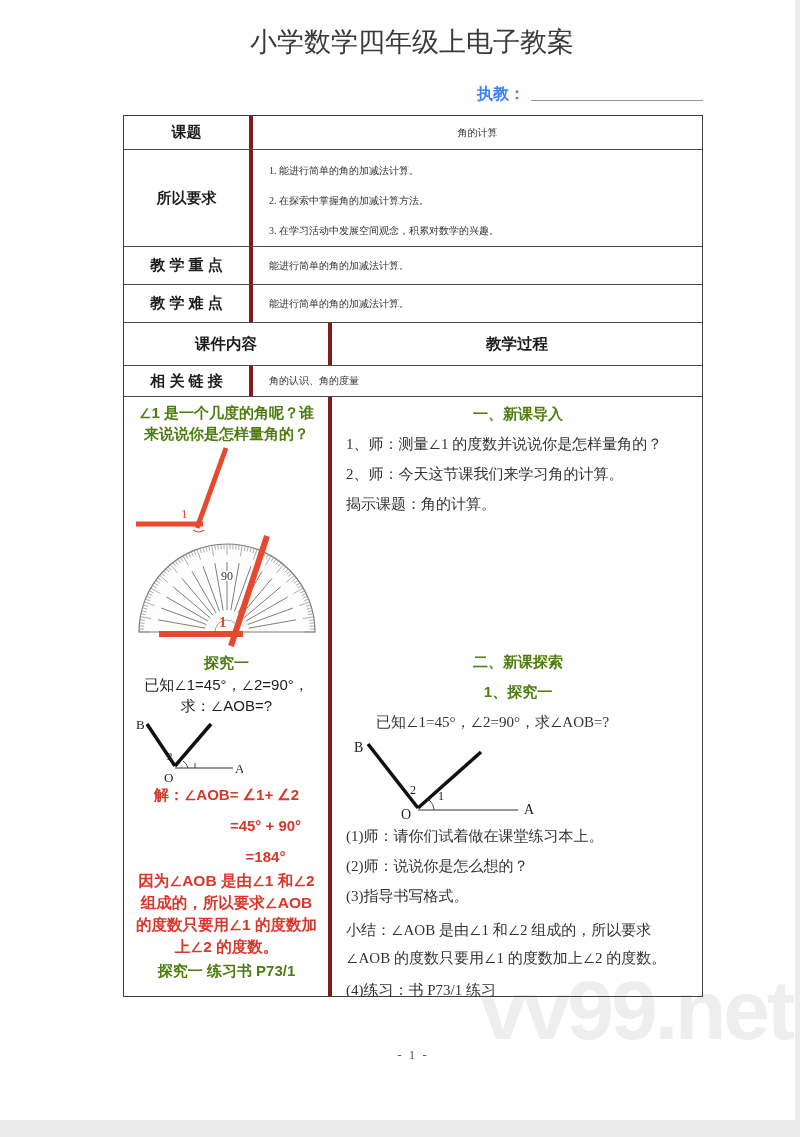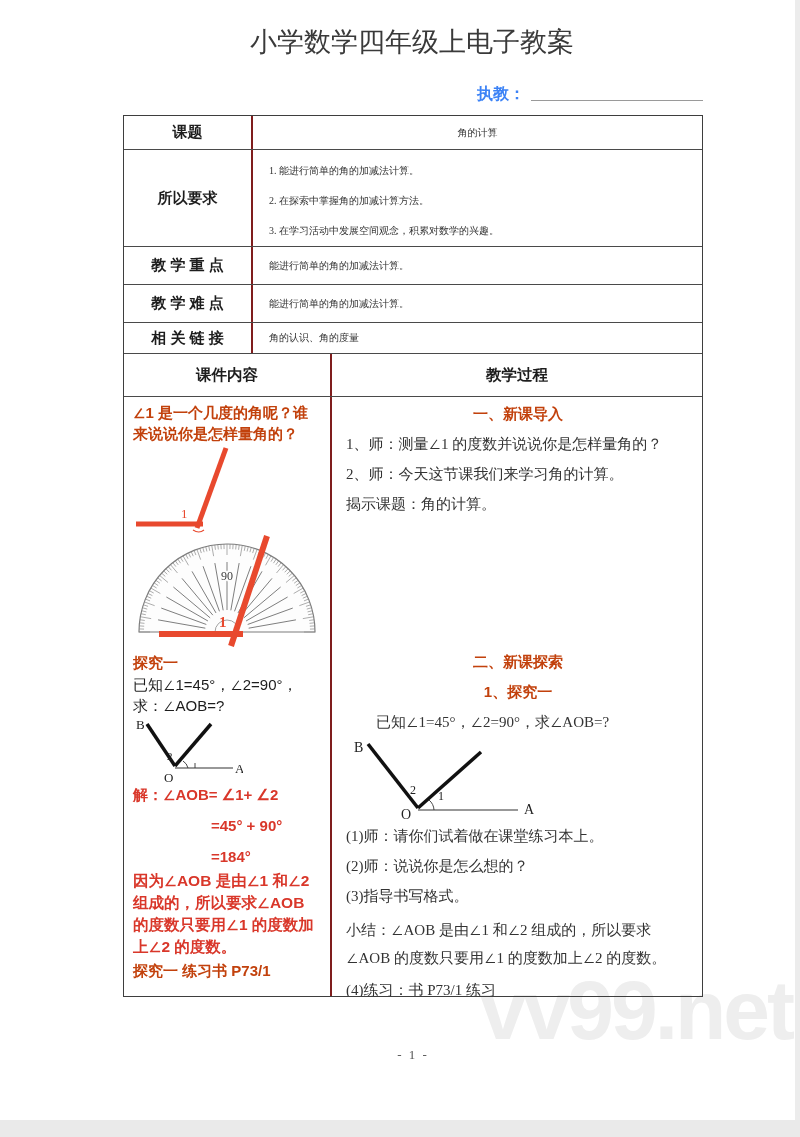--- a/index.html
+++ b/index.html
@@ -13,36 +13,36 @@
              font-family:"Liberation Sans",sans-serif;font-size:27px;color:#3a3a3a;
              transform:translateX(12px);font-weight:500;}
   .teacher-line{position:absolute;top:84px;left:0;width:703px;text-align:right;z-index:1;}
   .teacher-label{font-family:"Liberation Sans",sans-serif;font-weight:bold;font-size:16px;color:#3b82f6;}
   .teacher-underline{display:inline-block;width:172px;height:1px;border-bottom:1px solid #9a9a9a;
                      vertical-align:-2px;margin-left:6px;}
   .tbl{position:absolute;left:123px;top:115px;width:580px;border:1px solid #3e3e3e;z-index:1;
        box-sizing:border-box;background:transparent;}
   .trow{display:flex;box-sizing:border-box;border-top:1px solid #4a4a4a;}
   .trow:first-child{border-top:none;}
-  .lblcell{width:129px;flex:0 0 129px;border-right:2px solid #7f1d1d;display:flex;
+  .lblcell{width:129px;flex:0 0 129px;border-right:4px solid #7f1d1d;display:flex;
            align-items:center;justify-content:center;font-family:"Liberation Sans",sans-serif;
-           font-weight:bold;font-size:15px;color:#1d1d1d;box-sizing:border-box;}
+           font-weight:bold;font-size:15px;color:#1d1d1d;box-sizing:border-box;text-align:center;}
   .wide .lblcell{width:208px;flex:0 0 208px;}
   .cntcell{flex:1;box-sizing:border-box;font-size:10px;color:#333;}
   .center-cnt{display:flex;align-items:center;justify-content:center;}
   .vcenter-cnt{display:flex;align-items:center;padding-left:16px;}
   .goals{padding:6px 0 0 16px;}
   .goals p{margin:0;line-height:30px;}
   .hdr{font-family:"Liberation Sans",sans-serif;font-weight:bold;font-size:15.5px;color:#1d1d1d;}
   
   .content-row{height:600px;}
   .cw-cell{padding:5px 8px 0 9px;overflow:hidden;font-size:15px;line-height:21px;}
   .proc-cell{padding:7px 12px 0 14px;overflow:hidden;font-size:15px;line-height:20px;}
   .cw-cell p,.proc-cell p{margin:0 0 9px 0;}
-  .bold{font-family:"Liberation Sans",sans-serif;font-weight:bold;color:#c2410c;}
+  .bold{font-family:"Liberation Sans",sans-serif;font-weight:bold;color:#4d7c0f;}
   .red{color:var(--red,#d9372a);}
   .redbold{font-weight:bold;color:var(--red,#d9372a);}
   .sol{margin:0;line-height:22px;font-weight:bold;}
   .sol-indent{padding-left:78px;}
   .reason{font-family:"Liberation Sans",sans-serif;font-weight:bold;font-size:15.5px;line-height:22px;}
   .proc-cell .sect{margin-bottom:10px;text-align:center;}
   .proc-cell .item{margin-bottom:10px;}
   .indent2{text-indent:2em;}
   .gap-block{height:128px;}
   .summary{line-height:28px;}
@@ -83,28 +83,28 @@
     <div class="trow" style="height:38px;">
       <div class="lblcell">教 学 重 点</div>
       <div class="cntcell vcenter-cnt">能进行简单的角的加减法计算。</div>
     </div>
 
     <div class="trow" style="height:38px;">
       <div class="lblcell">教 学 难 点</div>
       <div class="cntcell vcenter-cnt">能进行简单的角的加减法计算。</div>
     </div>
 
+    <div class="trow wide" style="height:43px;">
+      <div class="lblcell hdr">课件内容</div>
+      <div class="cntcell center-cnt hdr">教学过程</div>
+    </div>
+
     <div class="trow" style="height:31px;">
       <div class="lblcell">相 关 链 接</div>
       <div class="cntcell vcenter-cnt">角的认识、角的度量</div>
-    </div>
-
-    <div class="trow wide" style="height:43px;">
-      <div class="lblcell hdr">课件内容</div>
-      <div class="cntcell center-cnt hdr">教学过程</div>
     </div>
 
     <div class="trow wide content-row">
 
       <div class="lblcell cw-cell" style="display:block;font-weight:normal;">
         <p class="bold" style="margin-bottom:2px;">∠1 是一个几度的角呢？谁来说说你是怎样量角的？</p>
 
         <svg class="figure-svg" width="110" height="88" viewBox="0 0 110 88">
           <line x1="3" y1="78" x2="70" y2="78" stroke="#e8492e" stroke-width="5"></line>
           <line x1="64" y1="82" x2="93" y2="2" stroke="#e8492e" stroke-width="5"></line>

